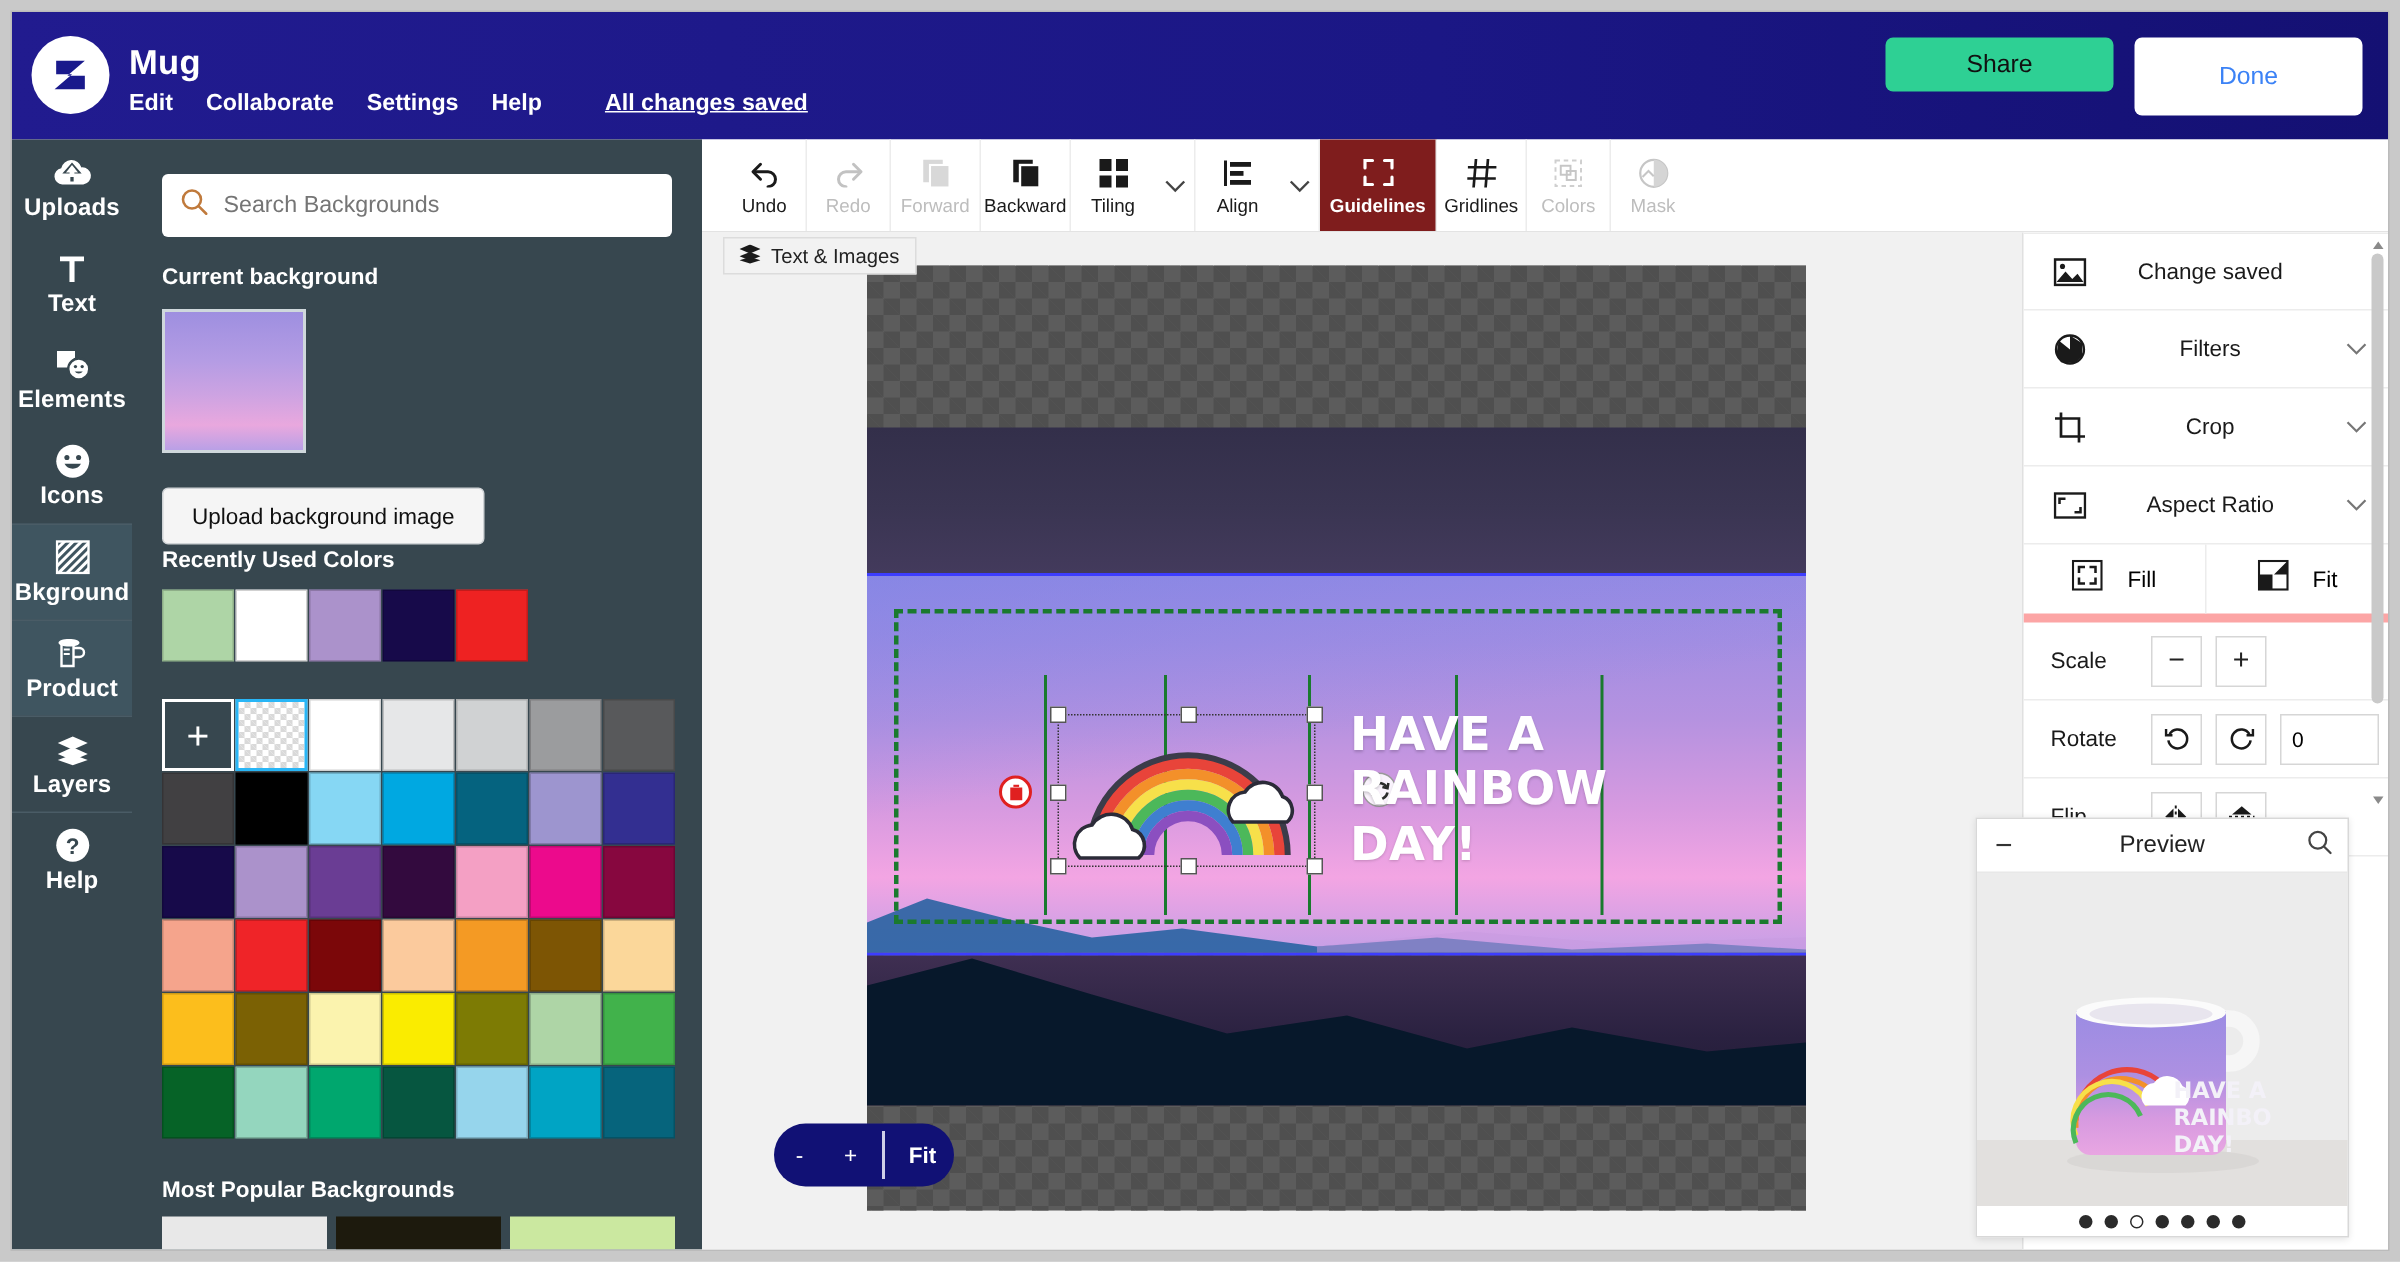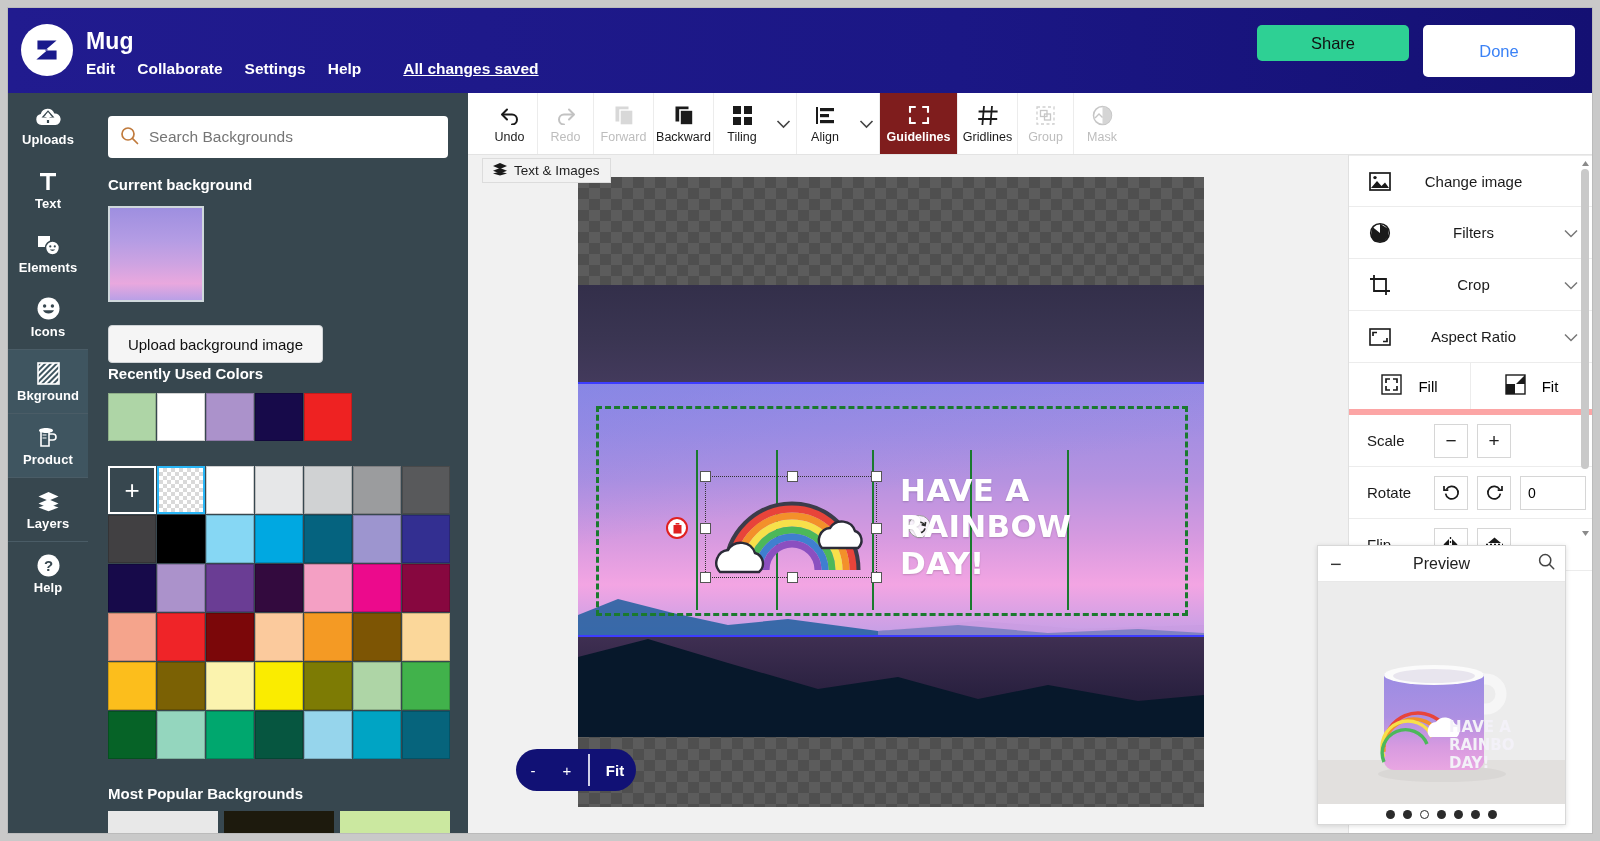--- a/index.html
+++ b/index.html
@@ -23,21 +23,21 @@
       color:#111; font-size:16.5px; font-family:inherit; cursor:pointer; }
   .btn-done { width:152px; height:52px; background:#fff; border:none; border-radius:5px;
       color:#3b82f6; font-size:16.5px; font-family:inherit; cursor:pointer; }
 
   
   .rail { position:absolute; left:0; top:85px; width:80px; height:740px; background:#37474f; }
   .rail-item { position:relative; width:80px; height:64px; display:flex; flex-direction:column;
       align-items:center; justify-content:center; gap:2px; color:#fff; cursor:pointer; }
   .rail-item.sel { background:#3f5560; }
   .rail-item.sep { border-top:1px solid #4a5c66; }
-  .rail-lbl { font-size:13px; font-weight:bold; letter-spacing:.1px; }
+  .rail-lbl { font-size:16px; font-weight:bold; letter-spacing:.1px; }
   .rail-ico { height:26px; display:flex; align-items:center; justify-content:center; }
   .rail-ico svg { fill:#fff; }
 
   
   .bgpanel { position:absolute; left:80px; top:85px; width:380px; height:740px; background:#37474f;
      overflow:hidden; }
   .search { position:absolute; left:20px; top:23px; width:340px; height:42px; background:#fff;
      border-radius:4px; display:flex; align-items:center; padding:0 12px; gap:10px; }
   .search svg { flex:0 0 auto; }
   .search input { border:none; outline:none; font-size:15.5px; font-family:inherit; color:#555;
@@ -448,21 +448,21 @@
         <span class="t">Gridlines</span>
       </div>
       <div class="tbi dis">
         <span class="tbico">
           <svg width="21" height="21" viewBox="0 0 21 21">
               <rect x="2" y="2" width="17" height="17" fill="none" stroke="#cfcfcf" stroke-width="1.3" stroke-dasharray="3 2.5"></rect>
               <rect x="5.5" y="5.5" width="6.5" height="6" fill="none" stroke="#c6c6c6" stroke-width="1.3"></rect>
               <rect x="9.5" y="9" width="6" height="6" fill="none" stroke="#c6c6c6" stroke-width="1.3"></rect>
             </svg>
         </span>
-        <span class="t">Group</span>
+        <span class="t">Colors</span>
       </div>
       <div class="tbi dis nb">
         <span class="tbico">
           <svg width="21" height="21" viewBox="0 0 21 21">
               <circle cx="10.5" cy="10.5" r="9" fill="none" stroke="#c6c6c6" stroke-width="1.5"></circle>
               <path d="M10.5 1.5a9 9 0 0 1 0 18z" fill="#d5d5d5"></path>
               <path d="M3 13l4-4 3.5 3.5" fill="none" stroke="#c6c6c6" stroke-width="1.4"></path>
             </svg>
         </span>
         <span class="t">Mask</span>
@@ -572,21 +572,21 @@
 
   <div class="rp">
     <div class="rrow" style="border-top:1px solid #ececec">
       <span class="ri">
         <svg width="22" height="19" viewBox="0 0 22 19">
             <rect x="1" y="1" width="20" height="17" fill="none" stroke="#1a1a1a" stroke-width="1.7"></rect>
             <path d="M2 16l6-7 4.5 5 3.5-3.5L20 16z" fill="#1a1a1a"></path>
             <circle cx="6" cy="5.6" r="1.7" fill="#1a1a1a"></circle>
           </svg>
       </span>
-      <span class="rl">Change image</span>
+      <span class="rl">Change saved</span>
     </div>
     <div class="rrow">
       <span class="ri">
         <svg width="22" height="22" viewBox="0 0 22 22">
             <circle cx="11" cy="11" r="9.3" fill="none" stroke="#1a1a1a" stroke-width="1.6"></circle>
             <path d="M11 1.7 L11 11 L19.4 7 Z M19.4 7 L11 11 L19 15.5 Z M19 15.5 L11 11 L14 20 Z M14 20 L11 11 L5 19.5 Z M5 19.5 L11 11 L2 14 Z M2 14 L11 11 L3.5 5 Z" fill="#1a1a1a"></path>
           </svg>
       </span>
       <span class="rl">Filters</span>
       <span class="rc">

